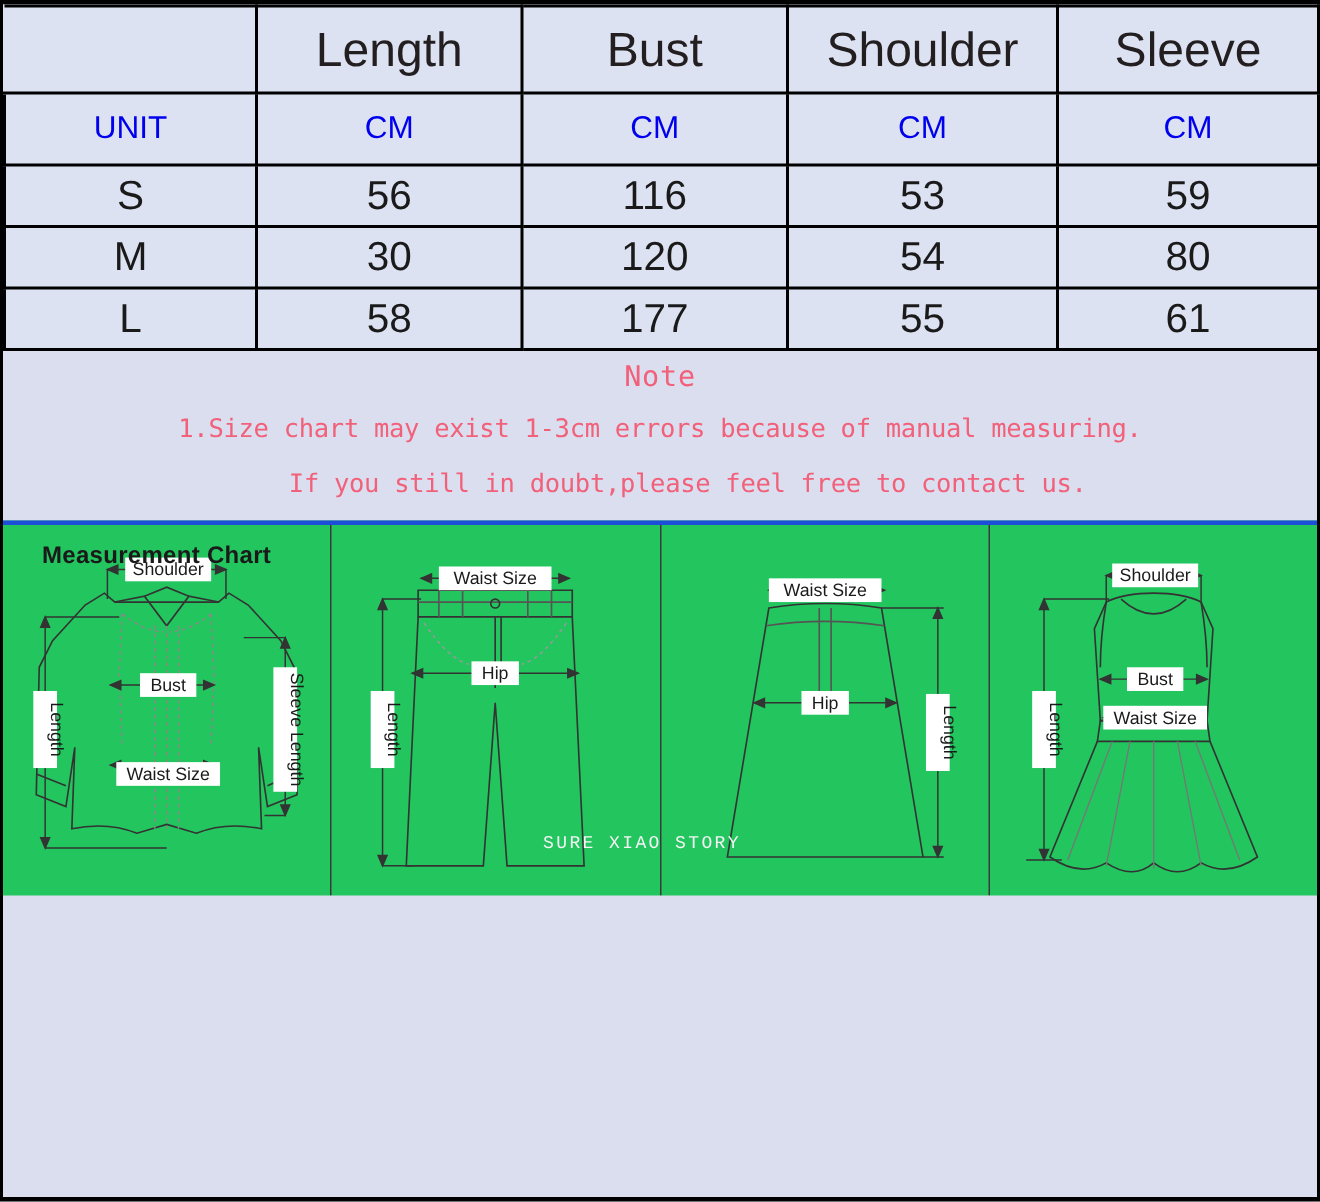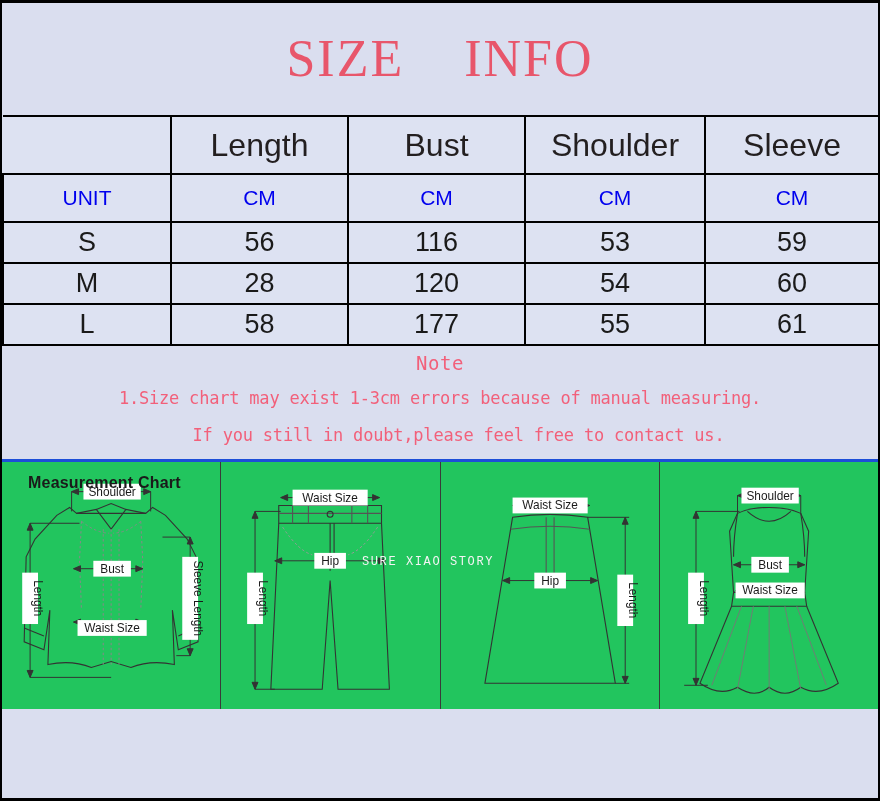--- a/index.html
+++ b/index.html
@@ -148,23 +148,20 @@
     border-right: 1px solid #3a3a3a;
   }
   .diagram-cell:last-child { border-right: none; }
   .diagram-cell svg { display: block; width: 100%; height: 100%; }
 </style>
 </head>
 <body>
 
 <div id="page">
 
-  <div class="title-band">
-    <span class="title-text">SIZE    INFO</span>
-  </div>
 
   <table class="size-table">
     <colgroup>
       <col class="c-size">
         <col class="c-length">
         <col class="c-bust">
         <col class="c-shoulder">
         <col class="c-sleeve">
     </colgroup>
     <thead>
@@ -187,24 +184,24 @@
 
       <tr class="data-row">
         <td>S</td>
         <td>56</td>
         <td>116</td>
         <td>53</td>
         <td>59</td>
       </tr>
       <tr class="data-row">
         <td>M</td>
-        <td>28</td>
+        <td>30</td>
         <td>120</td>
         <td>54</td>
-        <td>60</td>
+        <td>80</td>
       </tr>
       <tr class="data-row">
         <td>L</td>
         <td>58</td>
         <td>177</td>
         <td>55</td>
         <td>61</td>
       </tr>
     </tbody>
   </table>

